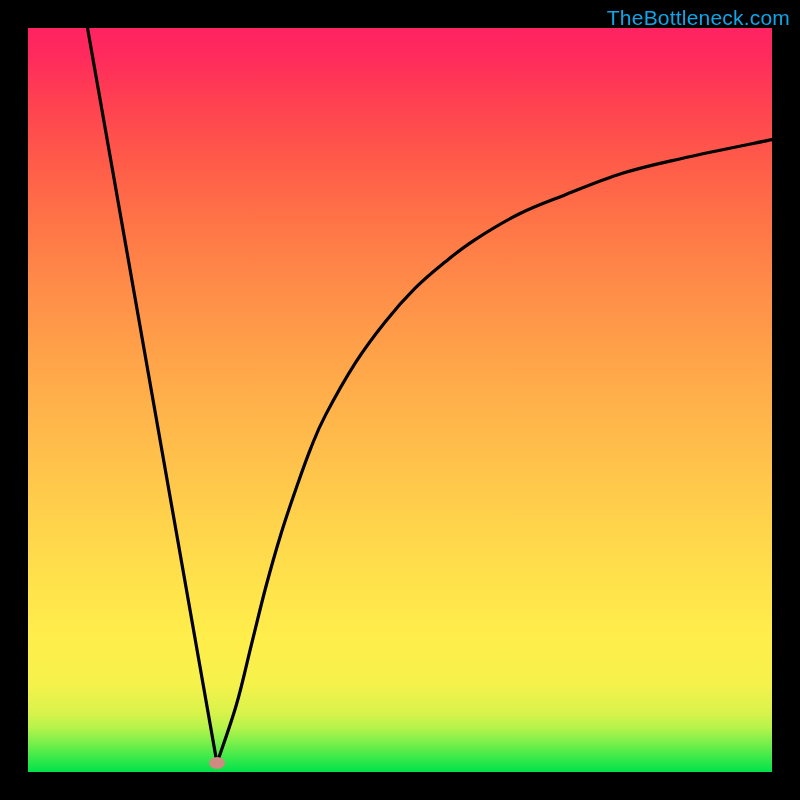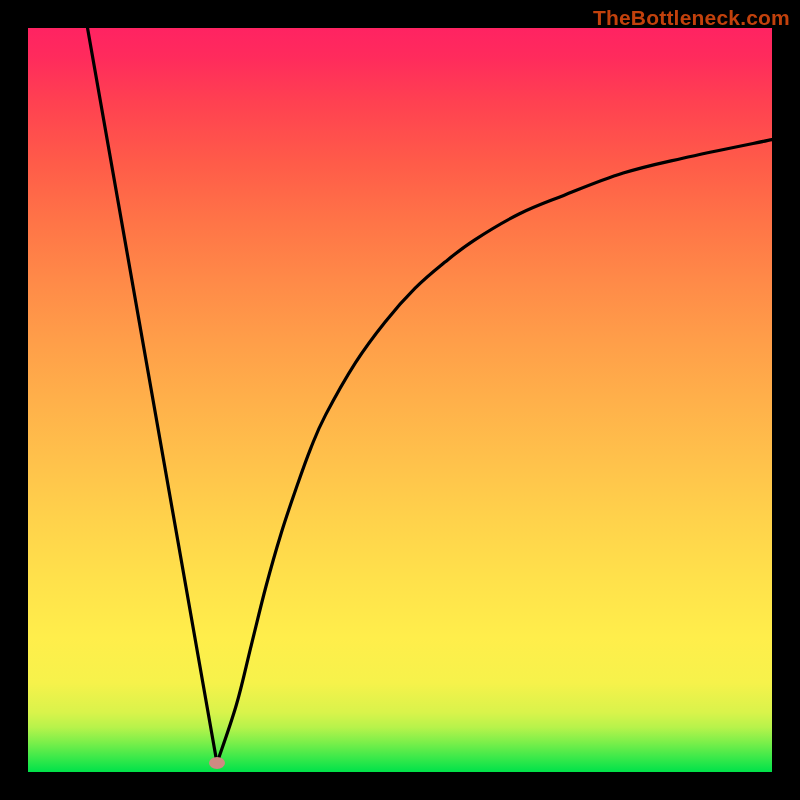--- a/index.html
+++ b/index.html
@@ -61,23 +61,23 @@
     width: 16px;
     height: 12px;
     border-radius: 50%;
     background: #cf8a82;
     transform: translate(-50%, -50%);
   }
   .watermark {
     position: absolute;
     top: 6px;
     right: 10px;
-    color: #c2410c;
+    color: #0ea5e9;
     font-size: 21px;
-    font-weight: 700;
+    font-weight: 400;
     letter-spacing: 0.2px;
   }
 </style>
 </head>
 <body>
 
 <div class="watermark">TheBottleneck.com</div>
 
 <div class="frame">
   <div class="plot-area"></div>

